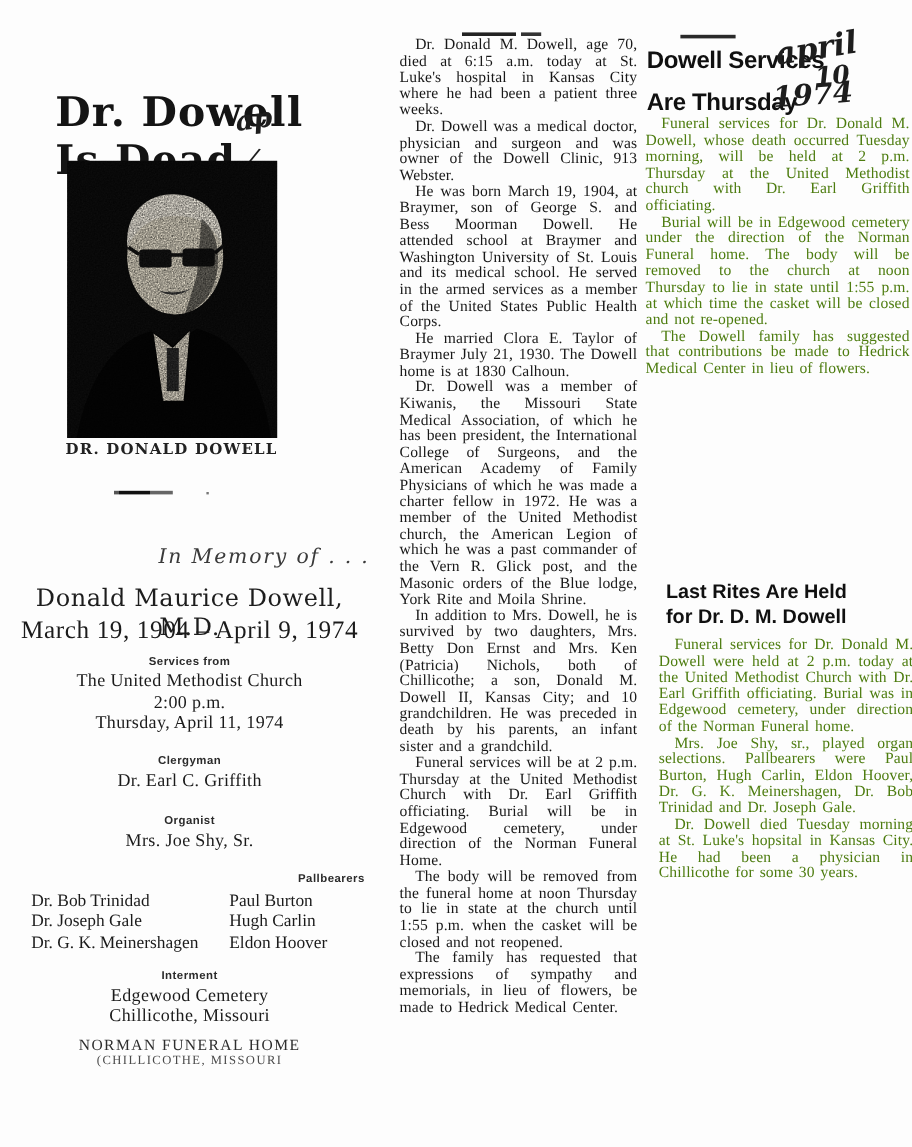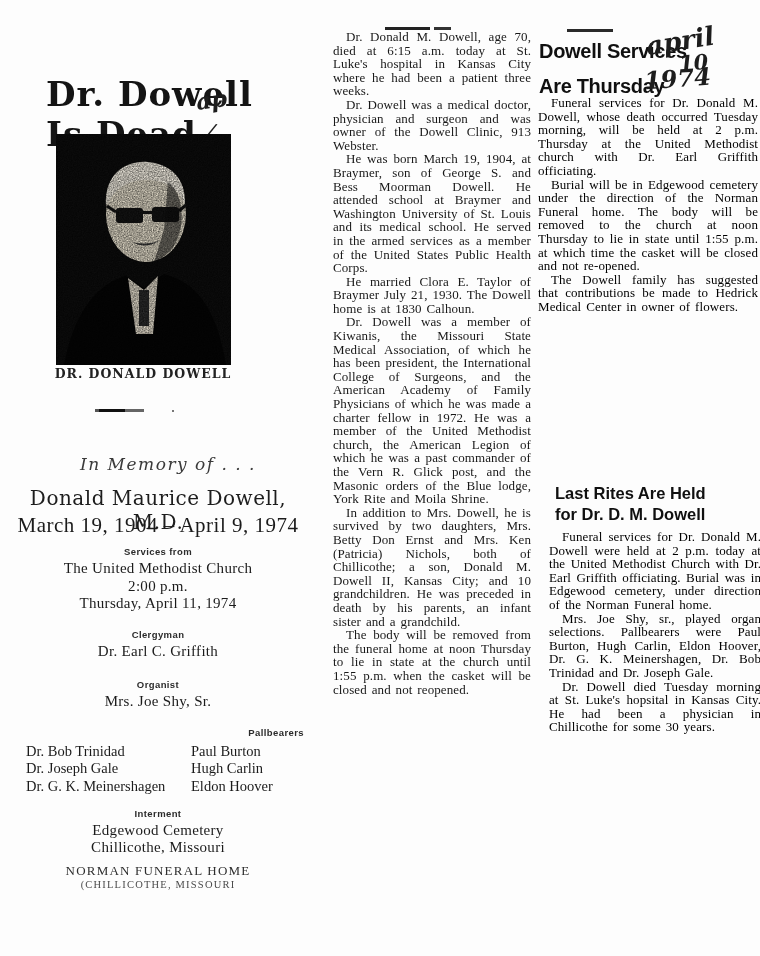--- a/index.html
+++ b/index.html
@@ -32,21 +32,21 @@
     font-weight:bold; font-size:12.5px; letter-spacing:1px; color:#222;
     font-family:"DejaVu Serif", serif;
   }
   .short-rule {
     position:absolute; left:95px; top:409px; width:49px; height:3px;
     background:linear-gradient(to right,#555 0 8%, #111 8% 62%, #666 62% 100%);
   }
   .rule-dot { position:absolute; left:172px; top:410px; width:2px; height:2px; background:#777; }
 
   .mc { position:absolute; left:12px; width:292px; text-align:center; }
-  .mc-inmemory { top:454px; left:28px; width:280px; font-style:italic; font-size:17px; letter-spacing:1.5px; color:#3a3a3a; text-align:center; font-family:"DejaVu Serif", serif; }
+  .mc-inmemory { top:454px; left:28px; width:280px; font-style:italic; font-size:17px; letter-spacing:1.5px; color:#3a3a3a; text-align:right; font-family:"DejaVu Serif", serif; }
   .mc-name  { top:486px; font-family:"DejaVu Serif", serif; font-size:20px; letter-spacing:0.5px; color:#1d1d1d; }
   .mc-dates { top:513px; font-size:21px; letter-spacing:0.5px; }
   .mc-label { font-family:"Liberation Sans", sans-serif; font-weight:bold; font-size:9.5px; letter-spacing:0.4px; color:#2b2b2b; }
   .mc-line  { font-size:15px; letter-spacing:0.3px; }
   .y-svc-label { top:546px; }
   .y-svc-1 { top:560px; }
   .y-svc-2 { top:578px; }
   .y-svc-3 { top:595px; }
   .y-cl-label { top:629px; }
   .y-cl-name  { top:643px; }
@@ -81,21 +81,21 @@
     font-size:20px; line-height:35px; letter-spacing:-0.3px; color:#101010;
   }
   .rh1 span { display:block; }
   .hand-april { position:absolute; left:646px; top:26px; font-size:26px; transform:rotate(-9deg); font-weight:bold; z-index:5; }
   .hand-day   { position:absolute; left:679px; top:50px; font-size:21px; transform:rotate(-5deg); font-weight:bold; z-index:5; }
   .hand-year  { position:absolute; left:644px; top:64px; font-size:24px; transform:rotate(-4deg); font-weight:bold; z-index:5; }
 
   .news {
     position:absolute; width:220px;
     font-size:13px; line-height:13.6px; text-align:justify;
-    letter-spacing:0.1px; word-spacing:1.5px; color:#000000;
+    letter-spacing:0.1px; word-spacing:1.5px; color:#4d7c0f;
   }
   .r-art1 { left:538px; top:96px; }
   .rh2 {
     position:absolute; left:555px; top:483px; width:200px;
     font-family:"Liberation Sans", sans-serif; font-weight:bold;
     font-size:16.5px; line-height:21px; letter-spacing:0px; color:#101010;
   }
   .rh2 span { display:block; }
   .r-art2 { left:549px; top:530px; width:212px; }
 </style>
@@ -184,38 +184,40 @@
   </section>
 
   <div class="mid-overline"></div>
   <section class="mid-col">
     <p>Dr. Donald M. Dowell, age 70, died at 6:15 a.m. today at St. Luke's hospital in Kansas City where he had been a patient three weeks.</p>
     <p>Dr. Dowell was a medical doctor, physician and surgeon and was owner of the Dowell Clinic, 913 Webster.</p>
     <p>He was born March 19, 1904, at Braymer, son of George S. and Bess Moorman Dowell. He attended school at Braymer and Washington University of St. Louis and its medical school. He served in the armed services as a member of the United States Public Health Corps.</p>
     <p>He married Clora E. Taylor of Braymer July 21, 1930. The Dowell home is at 1830 Calhoun.</p>
     <p>Dr. Dowell was a member of Kiwanis, the Missouri State Medical Association, of which he has been president, the International College of Surgeons, and the American Academy of Family Physicians of which he was made a charter fellow in 1972. He was a member of the United Methodist church, the American Legion of which he was a past commander of the Vern R. Glick post, and the Masonic orders of the Blue lodge, York Rite and Moila Shrine.</p>
     <p>In addition to Mrs. Dowell, he is survived by two daughters, Mrs. Betty Don Ernst and Mrs. Ken (Patricia) Nichols, both of Chillicothe; a son, Donald M. Dowell II, Kansas City; and 10 grandchildren. He was preceded in death by his parents, an infant sister and a grandchild.</p>
+    <p>Funeral services will be at 2 p.m. Thursday at the United Methodist Church with Dr. Earl Griffith officiating. Burial will be in Edgewood cemetery, under direction of the Norman Funeral Home.</p>
     <p>The body will be removed from the funeral home at noon Thursday to lie in state at the church until 1:55 p.m. when the casket will be closed and not reopened.</p>
+    <p>The family has requested that expressions of sympathy and memorials, in lieu of flowers, be made to Hedrick Medical Center.</p>
   </section>
 
   <div class="right-overline"></div>
 
   <section>
     <h2 class="rh1">
       <span>Dowell Services</span>
       <span>Are Thursday</span>
     </h2>
     <span class="hand hand-april">april</span>
     <span class="hand hand-day">10</span>
     <span class="hand hand-year">1974</span>
 
     <div class="news r-art1">
       <p>Funeral services for Dr. Donald M. Dowell, whose death occurred Tuesday morning, will be held at 2 p.m. Thursday at the United Methodist church with Dr. Earl Griffith officiating.</p>
       <p>Burial will be in Edgewood cemetery under the direction of the Norman Funeral home. The body will be removed to the church at noon Thursday to lie in state until 1:55 p.m. at which time the casket will be closed and not re-opened.</p>
-      <p>The Dowell family has suggested that contributions be made to Hedrick Medical Center in owner of flowers.</p>
+      <p>The Dowell family has suggested that contributions be made to Hedrick Medical Center in lieu of flowers.</p>
     </div>
   </section>
 
   <section>
     <h2 class="rh2">
       <span>Last Rites Are Held</span>
       <span>for Dr. D. M. Dowell</span>
     </h2>
     <div class="news r-art2">
       <p>Funeral services for Dr. Donald M. Dowell were held at 2 p.m. today at the United Methodist Church with Dr. Earl Griffith officiating. Burial was in Edgewood cemetery, under direction of the Norman Funeral home.</p>

